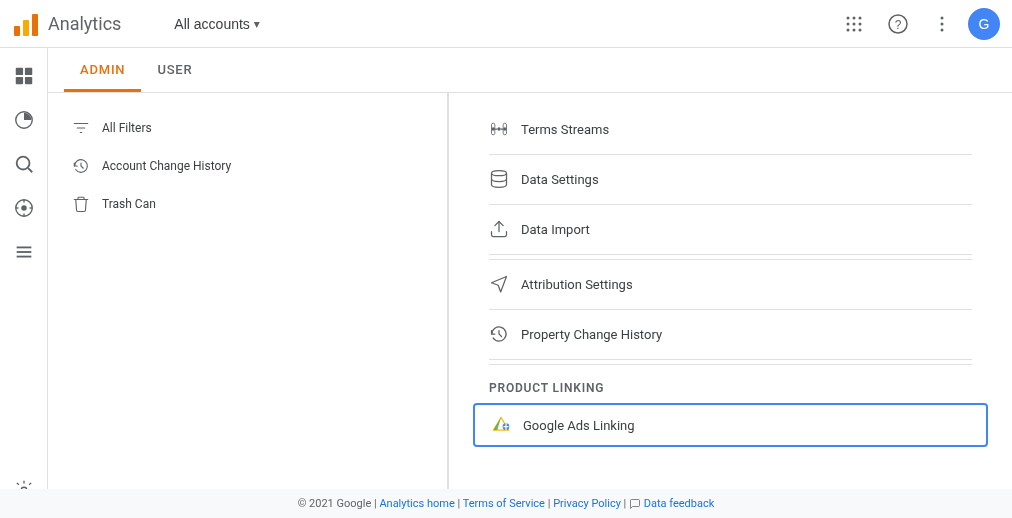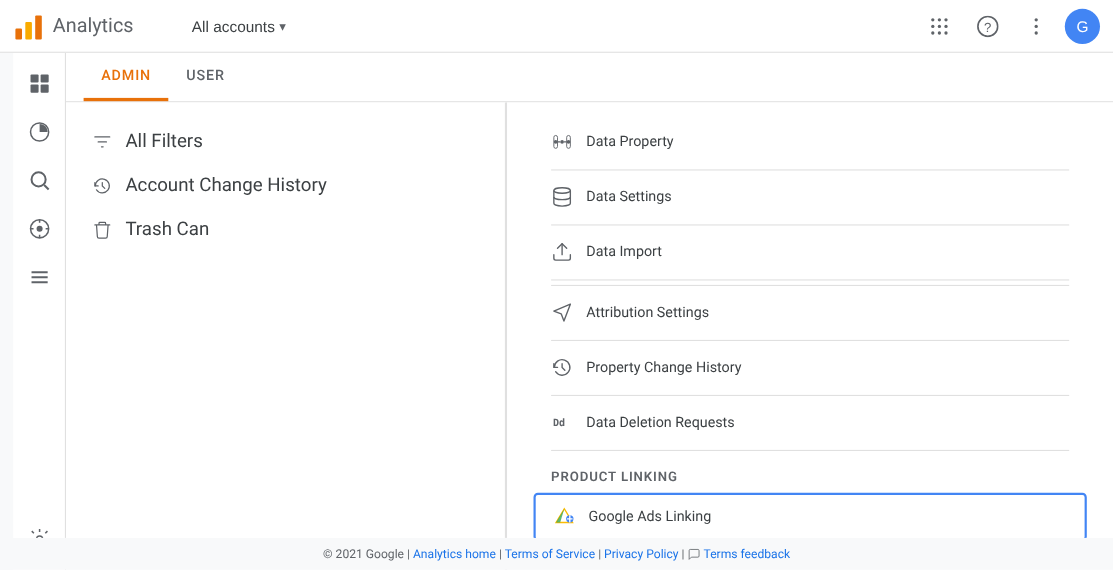--- a/index.html
+++ b/index.html
@@ -74,21 +74,20 @@
       align-items: center;
       justify-content: center;
       color: #5f6368;
       font-size: 16px;
     }
 
     
     .main-layout {
       display: flex;
       height: calc(518px - 48px);
-      padding-left: 12px;
     }
 
     
     .sidebar-icons {
       width: 48px;
       background: #fff;
       border-right: 1px solid #e0e0e0;
       display: flex;
       flex-direction: column;
       align-items: center;
@@ -153,21 +152,21 @@
       padding: 16px 0;
       border-right: 1px solid #e0e0e0;
       overflow-y: auto;
     }
     .menu-item {
       display: flex;
       align-items: center;
       padding: 10px 24px;
       cursor: pointer;
       color: #3c4043;
-      font-size: 17px;
+      font-size: 12px;
       gap: 12px;
     }
     .menu-item-icon {
       width: 18px;
       height: 18px;
       color: #5f6368;
       display: flex;
       align-items: center;
       justify-content: center;
       font-size: 16px;
@@ -403,21 +402,21 @@
           <span class="right-menu-item-icon">
             <svg width="20" height="20" viewBox="0 0 24 24" fill="none">
               <circle cx="5" cy="12" r="2" fill="#5f6368"></circle>
               <circle cx="12" cy="12" r="2" fill="#5f6368"></circle>
               <circle cx="19" cy="12" r="2" fill="#5f6368"></circle>
               <path d="M7 12h3M14 12h3" stroke="#5f6368" stroke-width="1.5"></path>
               <rect x="3" y="5" width="4" height="14" rx="2" stroke="#5f6368" stroke-width="1" fill="none"></rect>
               <rect x="17" y="5" width="4" height="14" rx="2" stroke="#5f6368" stroke-width="1" fill="none"></rect>
             </svg>
           </span>
-          <span>Data Property</span>
+          <span>Terms Streams</span>
         </div>
         <div class="divider"></div>
 
         <div class="right-menu-item">
           <span class="right-menu-item-icon">
             <svg width="20" height="20" viewBox="0 0 24 24" fill="none">
               <ellipse cx="12" cy="5" rx="9" ry="3" stroke="#5f6368" stroke-width="1.5" fill="none"></ellipse>
               <path d="M3 5v7c0 1.66 4.03 3 9 3s9-1.34 9-3V5" stroke="#5f6368" stroke-width="1.5"></path>
               <path d="M3 12v7c0 1.66 4.03 3 9 3s9-1.34 9-3v-7" stroke="#5f6368" stroke-width="1.5"></path>
             </svg>
@@ -455,28 +454,20 @@
             <svg width="20" height="20" viewBox="0 0 24 24" fill="none">
               <path d="M12 8v4l3 3" stroke="#5f6368" stroke-width="1.5" stroke-linecap="round"></path>
               <path d="M3.5 12a8.5 8.5 0 1 1 1.4 4.7" stroke="#5f6368" stroke-width="1.5" stroke-linecap="round"></path>
               <path d="M3 8v4h4" stroke="#5f6368" stroke-width="1.5" stroke-linecap="round" stroke-linejoin="round"></path>
             </svg>
           </span>
           <span>Property Change History</span>
         </div>
         <div class="divider"></div>
 
-        <div class="right-menu-item">
-          <span class="right-menu-item-icon">
-            <svg width="20" height="20" viewBox="0 0 24 24" fill="none">
-              <text x="2" y="16" font-size="11" font-weight="bold" fill="#5f6368" font-family="monospace">Dd</text>
-            </svg>
-          </span>
-          <span>Data Deletion Requests</span>
-        </div>
         <div class="divider"></div>
 
         <div class="section-label">PRODUCT LINKING</div>
 
         <div style="margin: 2px 24px; border: 2px solid #4285f4; border-radius: 4px; cursor: pointer; background: #fff;">
           <div class="google-ads-item">
             <span class="right-menu-item-icon">
               <svg width="20" height="20" viewBox="0 0 24 24">
                 <polygon points="12,3 3,18 21,18" fill="none" stroke="#FBBC04" stroke-width="1.5"></polygon>
                 <polygon points="12,3 3,18 7.5,18" fill="#34A853" opacity="0.8"></polygon>
@@ -501,14 +492,14 @@
   <span> | </span>
   <a href="#">Terms of Service</a>
   <span> | </span>
   <a href="#">Privacy Policy</a>
   <span> | </span>
   <span style="color:#5f6368;">
     <svg style="vertical-align:middle;" width="12" height="12" viewBox="0 0 24 24" fill="none">
       <path d="M21 15a2 2 0 0 1-2 2H7l-4 4V5a2 2 0 0 1 2-2h14a2 2 0 0 1 2 2z" stroke="#5f6368" stroke-width="1.5" fill="none"></path>
     </svg>
   </span>
-  <a href="#">Terms feedback</a>
+  <a href="#">Data feedback</a>
 </div>
 
 </body></html>

